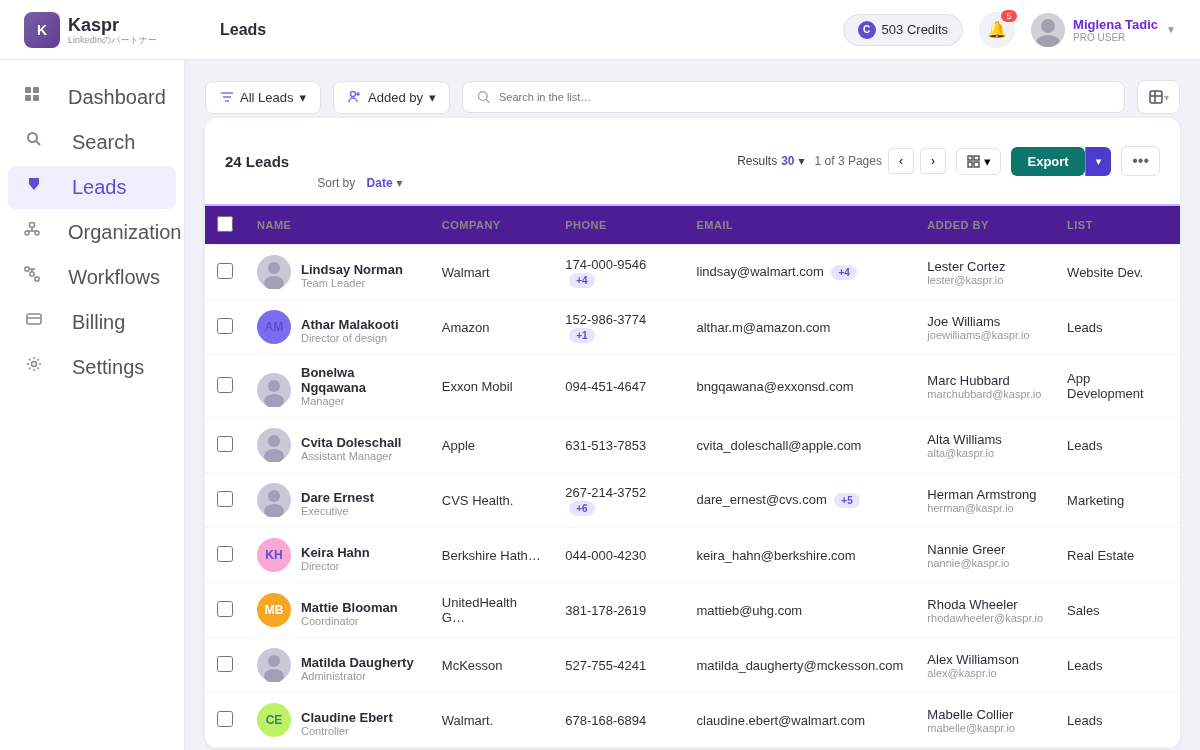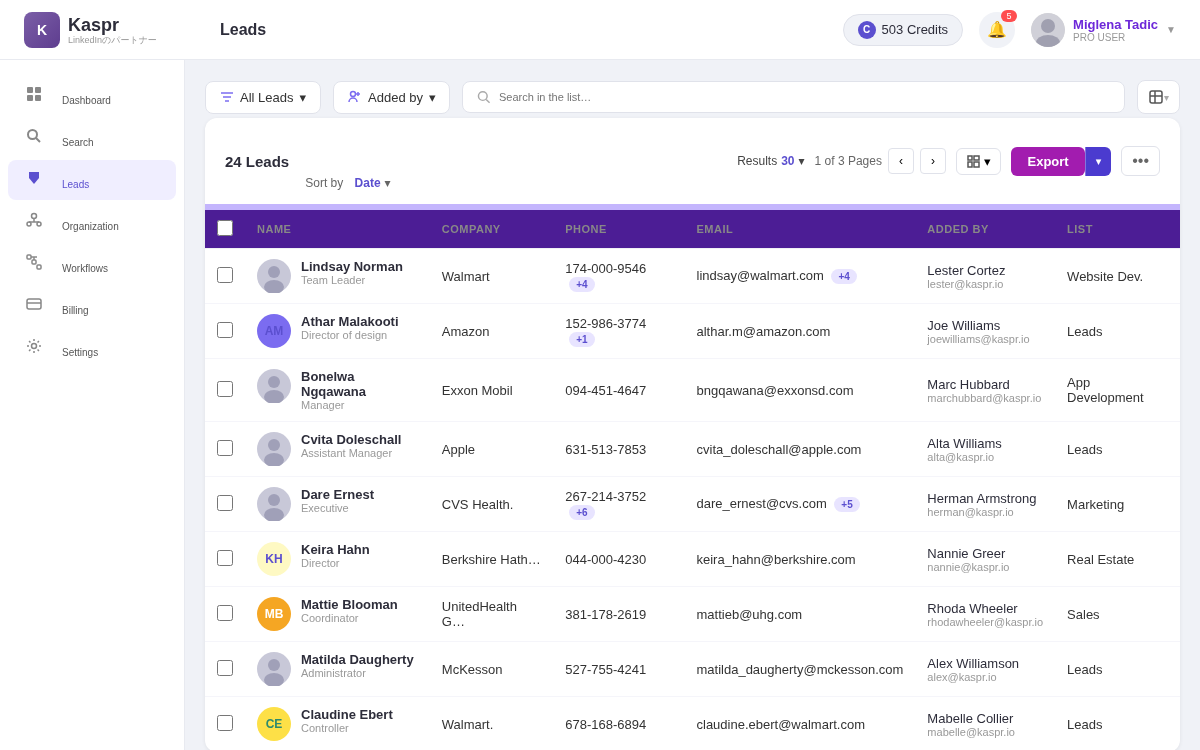--- a/index.html
+++ b/index.html
@@ -22,62 +22,62 @@
     .user-info { text-align: left; }
     .user-name { font-size: 13px; font-weight: 700; color: #6d28d9; }
     .user-role { font-size: 10px; color: #999; text-transform: uppercase; }
     .chevron { font-size: 10px; color: #999; }
 
     
     .layout { display: flex; flex: 1; overflow: hidden; }
 
     
     .sidebar { width: 185px; background: #fff; border-right: 1px solid #e8eaf0; padding: 16px 0; display: flex; flex-direction: column; gap: 2px; }
-    .sidebar-item { display: flex; align-items: flex-end; gap: 18px; padding: 10px 16px; cursor: pointer; border-radius: 8px; margin: 0 8px; font-size: 10px; color: #555; font-weight: 500; }
+    .sidebar-item { display: flex; align-items: flex-start; gap: 28px; padding: 10px 16px; cursor: pointer; border-radius: 8px; margin: 0 8px; font-size: 20px; color: #555; font-weight: 500; }
     .sidebar-item.active { background: #f0eeff; color: #5b4fcf; }
     .sidebar-item.active .nav-icon { color: #5b4fcf; }
     .nav-icon { font-size: 16px; width: 20px; text-align: center; color: #888; }
 
     
     .main { flex: 1; padding: 20px; overflow: auto; }
     .toolbar { display: flex; align-items: center; gap: 12px; margin-bottom: 4px; }
     .filter-btn { display: flex; align-items: center; gap: 6px; background: #fff; border: 1px solid #e0e2ea; border-radius: 8px; padding: 8px 14px; cursor: pointer; font-size: 13px; color: #333; font-weight: 500; }
     .filter-btn svg, .filter-btn .btn-icon { color: #7b6cf0; }
     .search-bar { flex: 1; display: flex; align-items: center; gap: 8px; background: #fff; border: 1px solid #e0e2ea; border-radius: 8px; padding: 8px 14px; }
     .search-input { border: none; outline: none; font-size: 11px; color: #555; width: 100%; background: transparent; }
     .export-icon-btn { background: #fff; border: 1px solid #e0e2ea; border-radius: 8px; padding: 8px 10px; cursor: pointer; color: #555; font-size: 16px; display: flex; align-items: center; }
 
     
     .table-card { background: #fff; border-radius: 12px; overflow: hidden; box-shadow: 0 1px 4px rgba(0,0,0,0.07); }
-    .table-header { display: flex; align-items: center; padding: 14px 20px; border-bottom: 6px solid #c4b5fd; gap: 16px; }
+    .table-header { display: flex; align-items: center; padding: 14px 20px; border-bottom: 2px solid #c4b5fd; gap: 28px; }
     .leads-count { font-size: 15px; font-weight: 700; color: #2d2d3a; }
     .sort-btn { display: flex; align-items: center; gap: 4px; font-size: 12px; color: #666; cursor: pointer; margin-top: 44px; }
     .sort-date { color: #5b4fcf; font-weight: 600; }
     .table-header-right { margin-left: auto; display: flex; align-items: center; gap: 10px; }
     .results-btn { display: flex; align-items: center; gap: 4px; font-size: 12px; color: #444; cursor: pointer; }
     .results-count { color: #5b4fcf; font-weight: 700; }
     .pagination { display: flex; align-items: center; gap: 6px; font-size: 12px; color: #666; }
     .page-arrow { border: 1px solid #e0e2ea; border-radius: 4px; width: 26px; height: 26px; display: flex; align-items: center; justify-content: center; cursor: pointer; background: #fff; font-size: 12px; }
     .view-btn { border: 1px solid #e0e2ea; border-radius: 6px; padding: 5px 10px; cursor: pointer; background: #fff; display: flex; align-items: center; gap: 4px; font-size: 13px; }
-    .export-btn { background: #a21caf; color: white; border: none; border-radius: 6px; padding: 7px 16px; cursor: pointer; font-size: 13px; font-weight: 600; display: flex; align-items: center; gap: 4px; }
+    .export-btn { background: #0f766e; color: white; border: none; border-radius: 6px; padding: 7px 16px; cursor: pointer; font-size: 13px; font-weight: 600; display: flex; align-items: center; gap: 4px; }
     .export-dropdown { background: #4b3bcf; color: white; border: none; border-left: 1px solid rgba(255,255,255,0.3); border-radius: 0 6px 6px 0; padding: 7px 10px; cursor: pointer; font-size: 11px; }
     .export-group { display: flex; }
     .more-btn { border: 1px solid #e0e2ea; border-radius: 6px; padding: 5px 10px; cursor: pointer; background: #fff; font-size: 16px; color: #666; display: flex; align-items: center; }
 
     
     table { width: 100%; border-collapse: collapse; }
     thead tr { background: #4c1d95; }
     thead th { padding: 10px 12px; text-align: left; font-size: 11px; font-weight: 600; color: #888; text-transform: uppercase; letter-spacing: 0.5px; border-bottom: 1px solid #f0f0f5; }
     thead th:first-child { width: 40px; }
     tbody tr { border-bottom: 1px solid #f5f5fa; }
     tbody td { padding: 10px 12px; font-size: 13px; color: #333; vertical-align: middle; }
     .cb { width: 16px; height: 16px; border: 1.5px solid #ccc; border-radius: 4px; cursor: pointer; }
 
     
-    .person-cell { display: flex; align-items: flex-start; gap: 10px; }
+    .person-cell { display: flex; align-items: flex-end; gap: 10px; }
     .avatar { width: 34px; height: 34px; border-radius: 50%; object-fit: cover; display: flex; align-items: center; justify-content: center; font-size: 12px; font-weight: 700; flex-shrink: 0; }
     .person-name { font-weight: 600; font-size: 13px; color: #2d2d3a; }
     .person-title { font-size: 11px; color: #999; }
 
     
     .tag { display: inline-flex; align-items: center; justify-content: center; background: #e8e4ff; color: #5b4fcf; font-size: 10px; font-weight: 600; border-radius: 10px; padding: 2px 7px; margin-left: 4px; }
 
     
     .added-name { font-size: 13px; font-weight: 500; color: #2d2d3a; }
     .added-email { font-size: 11px; color: #999; }
@@ -405,21 +405,21 @@
               <td>
                 <div class="added-name">Herman Armstrong</div>
     <div class="added-email">herman@kaspr.io</div>
               </td>
               <td>Marketing</td>
             </tr>
             <tr>
               <td><input type="checkbox" class="cb" style=""></td>
               <td>
                 <div class="person-cell">
-    <div class="avatar" style="background:#fef9c3;color:#5b4fcf;">KH</div>
+    <div class="avatar" style="background:#f9a8d4;color:#5b4fcf;">KH</div>
     <div>
       <div class="person-name">Keira Hahn</div>
       <div class="person-title">Director</div>
     </div>
   </div>
               </td>
               <td>Berkshire Hath…</td>
               <td>044-000-4230</td>
               <td>keira_hahn@berkshire.com</td>
               <td>
@@ -471,21 +471,21 @@
               <td>
                 <div class="added-name">Alex Williamson</div>
     <div class="added-email">alex@kaspr.io</div>
               </td>
               <td>Leads</td>
             </tr>
             <tr>
               <td><input type="checkbox" class="cb" style=""></td>
               <td>
                 <div class="person-cell">
-    <div class="avatar" style="background:#fde047;color:#2d8a6e;">CE</div>
+    <div class="avatar" style="background:#bef264;color:#2d8a6e;">CE</div>
     <div>
       <div class="person-name">Claudine Ebert</div>
       <div class="person-title">Controller</div>
     </div>
   </div>
               </td>
               <td>Walmart.</td>
               <td>678-168-6894</td>
               <td>claudine.ebert@walmart.com</td>
               <td>

